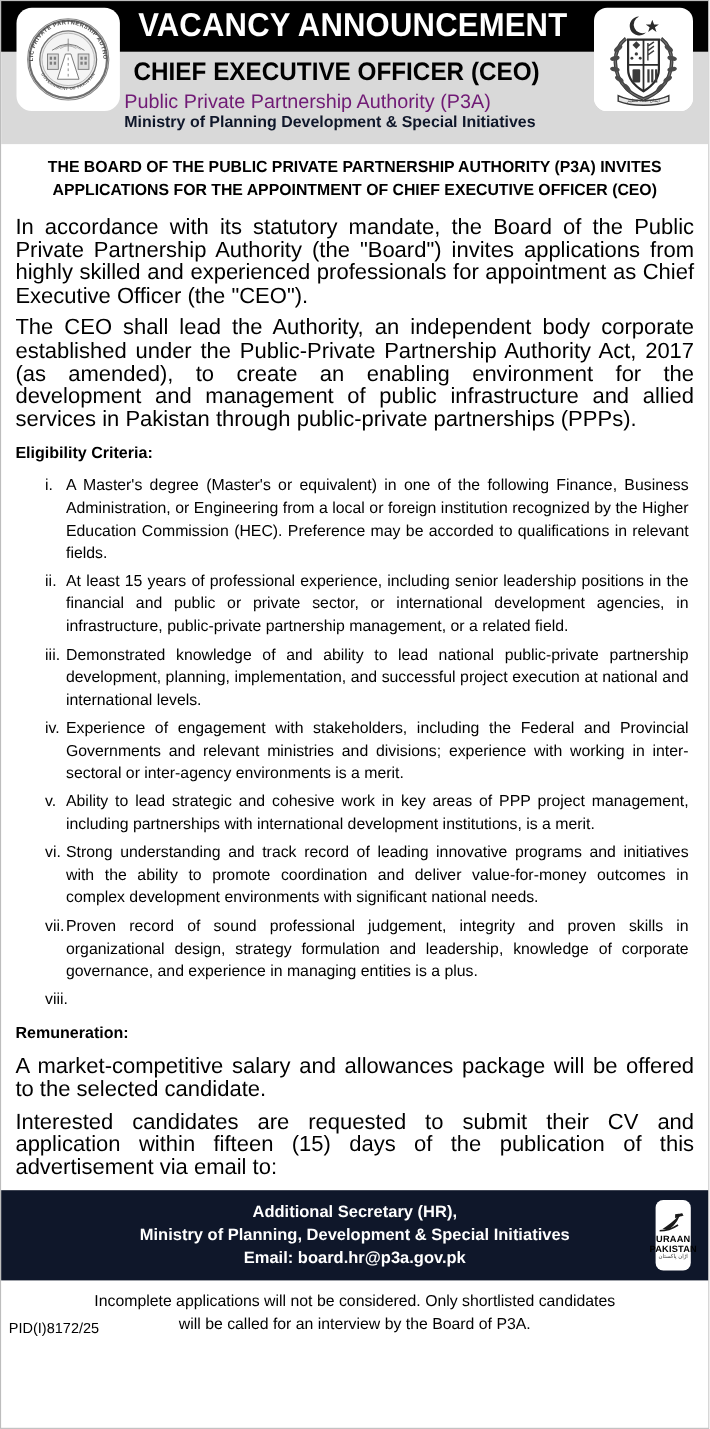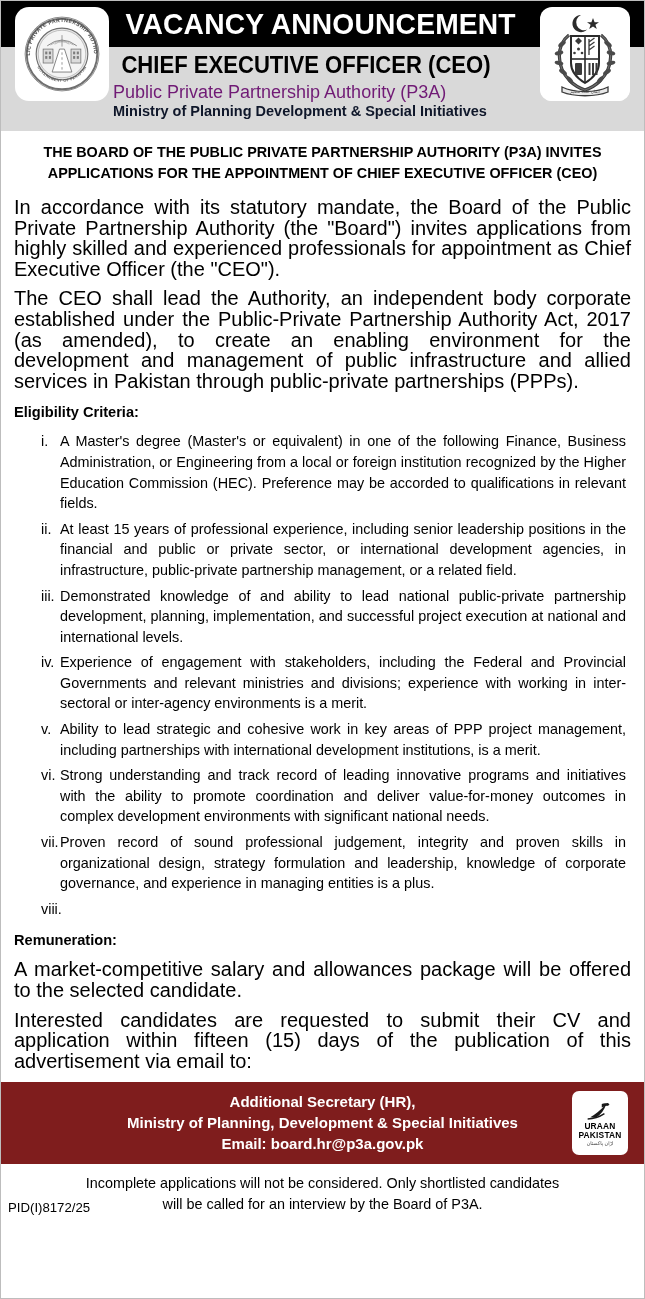--- a/index.html
+++ b/index.html
@@ -159,37 +159,37 @@
     line-height: 20.6px;
     text-align: justify;
     text-justify: inter-word;
     padding-right: 5px;
   }
 
   
   .footer-black {
     position: relative;
     margin-top: 11px;
-    background: #7f1d1d;
+    background: #0f172a;
     color: #ffffff;
     padding: 9px 0 10px 0;
     text-align: center;
   }
   .fb-line {
     font-weight: bold;
     font-size: 15px;
     line-height: 21px;
     padding: 0 92px;
   }
   .uraan {
     position: absolute;
     right: 16px;
     top: 50%;
     transform: translateY(-50%);
-    width: 56px;
+    width: 32px;
     height: 64px;
     background: #ffffff;
     border-radius: 7px;
     display: flex;
     flex-direction: column;
     align-items: center;
     justify-content: center;
     color: #000000;
   }
   .uraan-mark { width: 30px; height: 22px; display:block; }

